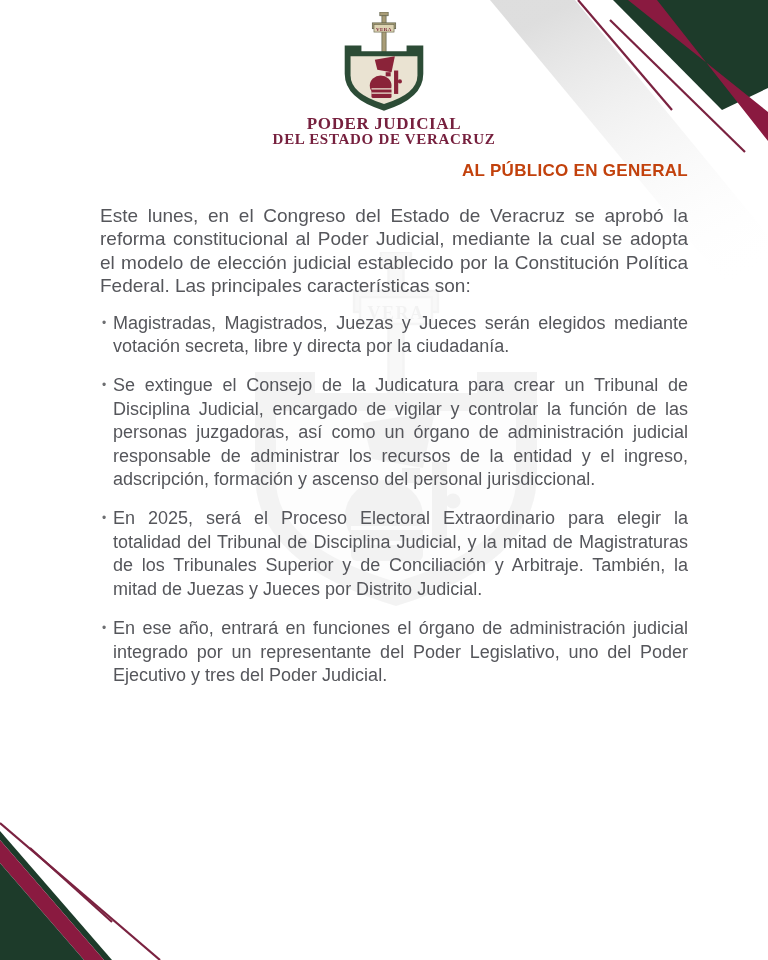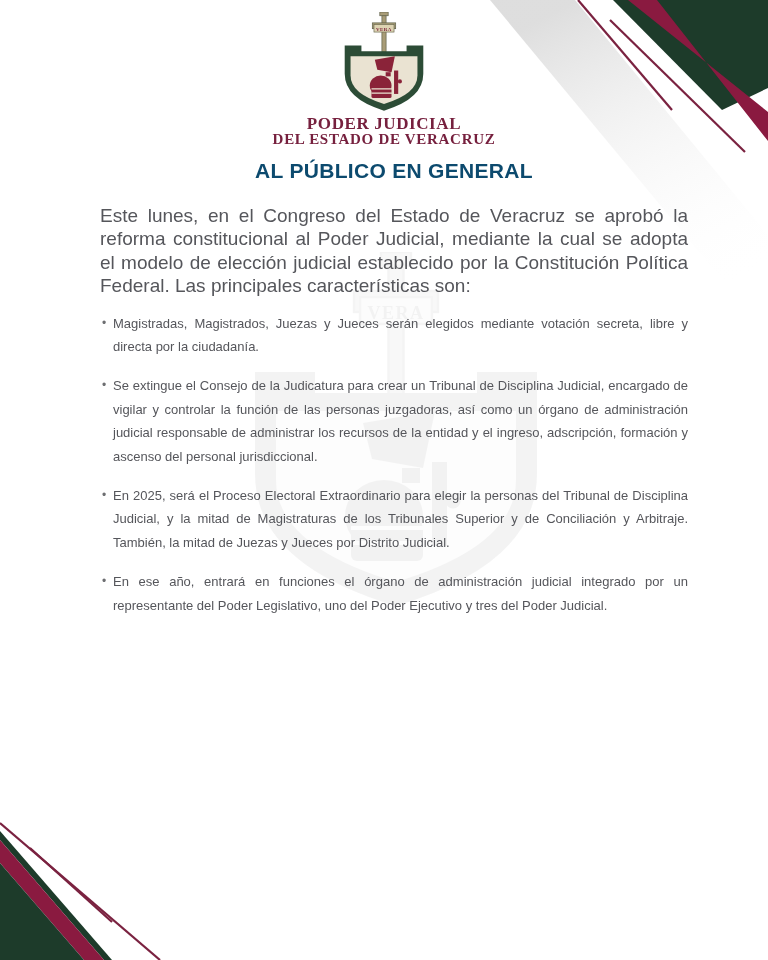--- a/index.html
+++ b/index.html
@@ -25,30 +25,30 @@
     line-height:18px;margin-top:1px;
   }
   .wordmark-sub{
     font-family:"Liberation Serif","DejaVu Serif",serif;
     color:#76203e;font-weight:bold;font-size:15px;letter-spacing:0.7px;
     line-height:12px;
   }
   
   .doc{position:absolute;left:100px;width:588px;top:161px;z-index:2;color:#55565b;}
   .doc-heading{
-    text-align:center;font-size:21px;font-weight:600;color:#0c4a6e;
+    text-align:right;font-size:17px;font-weight:600;color:#c2410c;
     letter-spacing:0.3px;margin:0 0 23px 0;line-height:20px;
   }
   .doc-intro{
     font-size:19px;line-height:23.4px;text-align:justify;margin:0 0 14px 0;
   }
   .doc-bullets{list-style:none;margin:0;padding:0;}
   .doc-bullets li{
     position:relative;padding-left:13px;margin-bottom:16px;
-    font-size:13px;line-height:23.4px;text-align:justify;
+    font-size:18px;line-height:23.4px;text-align:justify;
   }
   .doc-bullets li::before{
     content:"\2022";position:absolute;left:2px;top:0;
     font-size:12px;color:#6d6e71;line-height:23.4px;
   }
 </style>
 </head>
 <body>
 
 <div class="page">
@@ -112,18 +112,18 @@
     <div class="wordmark">PODER JUDICIAL</div>
     <div class="wordmark-sub">DEL ESTADO DE VERACRUZ</div>
   </div>
 
   <div class="doc">
     <h1 class="doc-heading">AL PÚBLICO EN GENERAL</h1>
     <p class="doc-intro">Este lunes, en el Congreso del Estado de Veracruz se aprobó la reforma constitucional al Poder Judicial, mediante la cual se adopta el modelo de elección judicial establecido por la Constitución Política Federal. Las principales características son:</p>
     <ul class="doc-bullets">
       <li>Magistradas, Magistrados, Juezas y Jueces serán elegidos mediante votación secreta, libre y directa por la ciudadanía.</li>
       <li>Se extingue el Consejo de la Judicatura para crear un Tribunal de Disciplina Judicial, encargado de vigilar y controlar la función de las personas juzgadoras, así como un órgano de administración judicial responsable de administrar los recursos de la entidad y el ingreso, adscripción, formación y ascenso del personal jurisdiccional.</li>
-      <li>En 2025, será el Proceso Electoral Extraordinario para elegir la personas del Tribunal de Disciplina Judicial, y la mitad de Magistraturas de los Tribunales Superior y de Conciliación y Arbitraje. También, la mitad de Juezas y Jueces por Distrito Judicial.</li>
+      <li>En 2025, será el Proceso Electoral Extraordinario para elegir la totalidad del Tribunal de Disciplina Judicial, y la mitad de Magistraturas de los Tribunales Superior y de Conciliación y Arbitraje. También, la mitad de Juezas y Jueces por Distrito Judicial.</li>
       <li>En ese año, entrará en funciones el órgano de administración judicial integrado por un representante del Poder Legislativo, uno del Poder Ejecutivo y tres del Poder Judicial.</li>
     </ul>
   </div>
 
 </div>
 
 </body></html>

